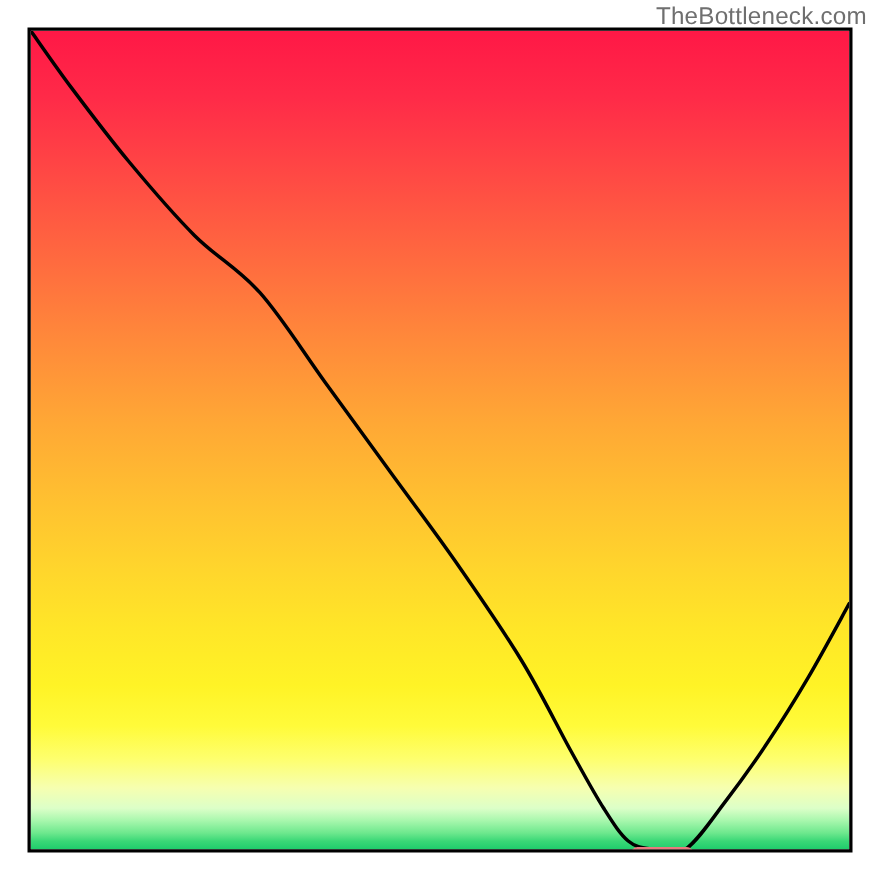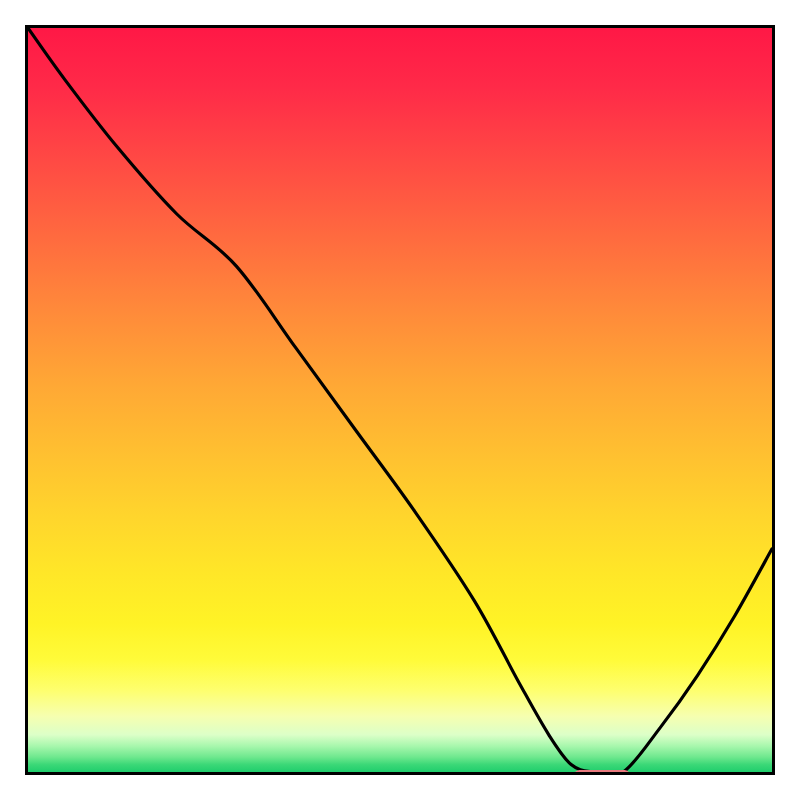--- a/index.html
+++ b/index.html
@@ -69,20 +69,21 @@
     position: absolute;
     height: 11px;
     border-radius: 6px;
     background: #e87a7e;
   }
 </style>
 </head>
 <body>
 
 <div class="canvas">
+  <div class="watermark">TheBottleneck.com</div>
 
   <div class="plot-area">
 
     <div class="gradient"></div>
 
     <svg class="curve" viewBox="0 0 750 750" preserveAspectRatio="none">
       <path id="curve-path" fill="none" stroke="#000000" stroke-width="3.2" stroke-linecap="round" stroke-linejoin="round" d="M 0 0 C 6.25 8.75, 22.5 32.5, 37.5 52.5 C 52.5 72.5, 71.25 97.5, 90 120 C 108.75 142.5, 130 167.5, 150 187.5 C 170 207.5, 190.00000000000003 217.49999999999994, 210.00000000000003 239.99999999999994 C 230.00000000000003 262.49999999999994, 250 295.00000000000006, 270 322.50000000000006 C 290 350.00000000000006, 310 377.5, 330 405 C 350 432.5, 370 458.75, 390 487.5 C 410 516.25, 432.5 548.75, 450 577.5 C 467.5 606.25, 482.5 637.5, 495 660 C 507.5 682.5, 516.25 698.75, 525 712.5 C 533.75 726.25, 540 736.25, 547.5 742.5 C 555 748.75, 561.25 748.75, 570 750 C 578.75 751.25, 588.75 757.5, 600 750 C 611.25 742.5, 625 721.25, 637.5 705 C 650 688.75, 662.5 671.25, 675 652.5 C 687.5 633.75, 700 613.75, 712.5 592.5 C 725 571.25, 743.75 536.25, 750 525"></path>
     </svg>
 
     <div id="optimal-marker" class="marker" style="left: 545.5px; width: 56.5px; top: 742px; background: rgb(232, 122, 126);"></div>

